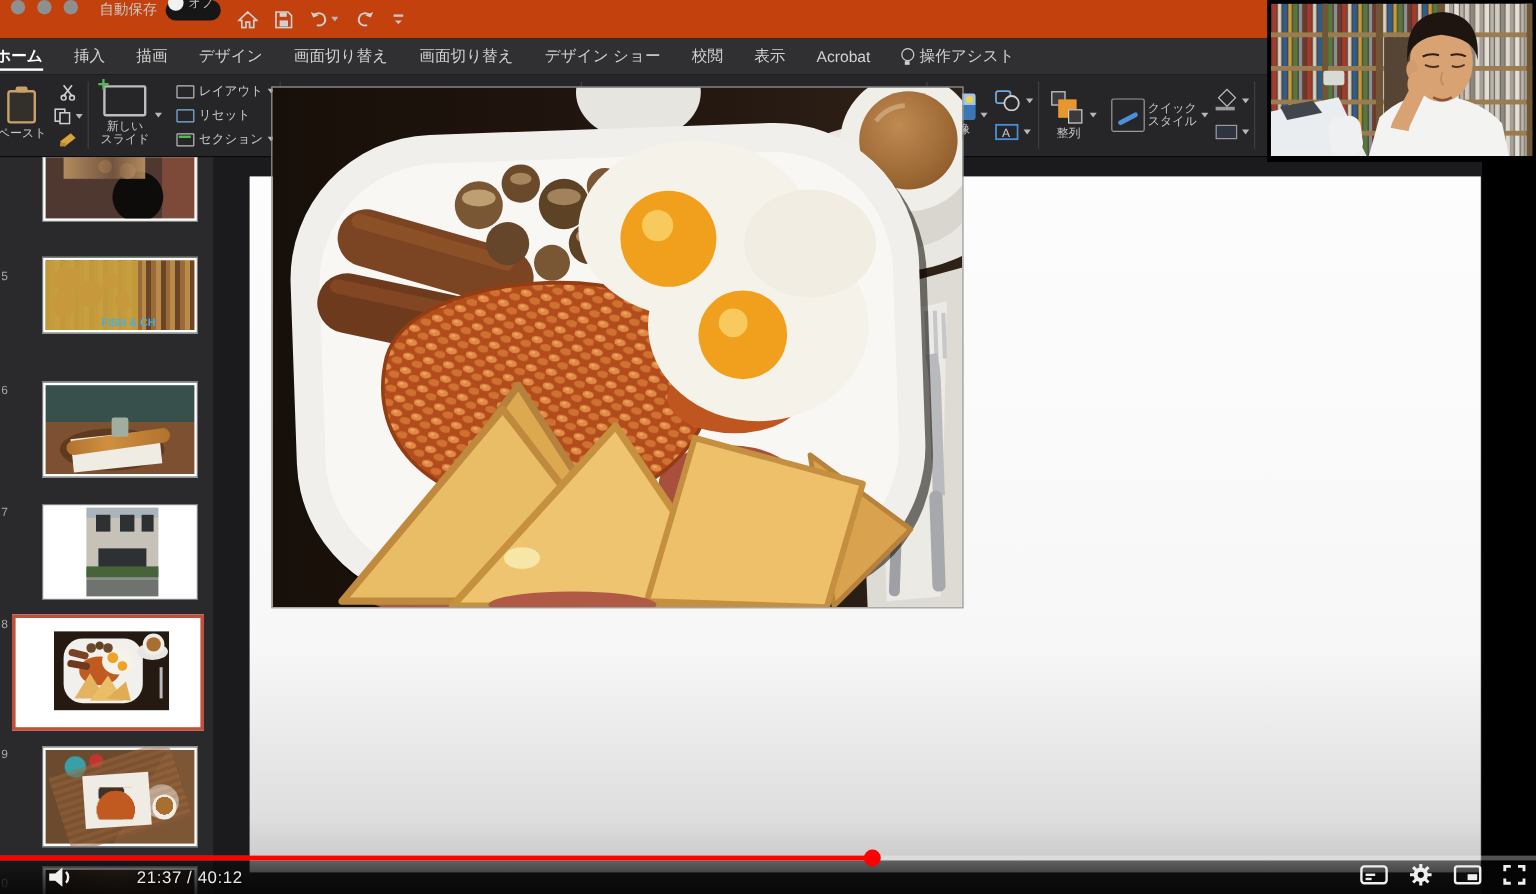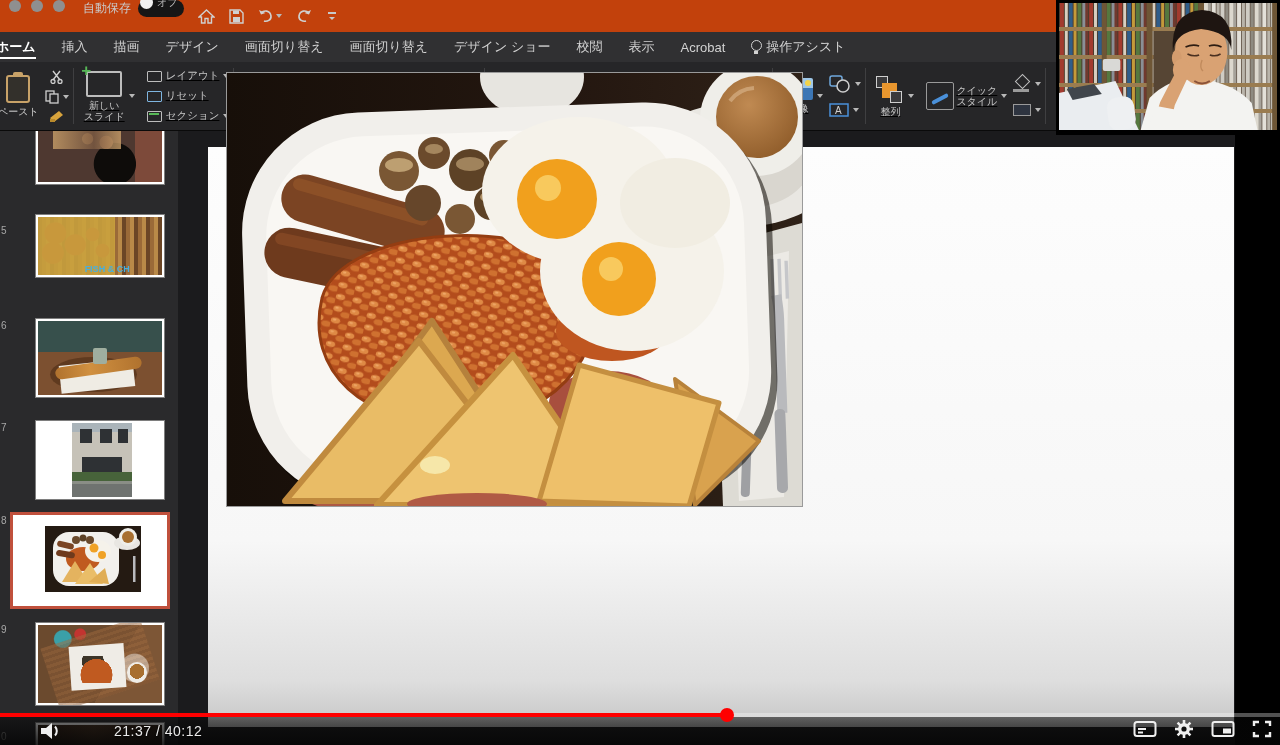--- a/index.html
+++ b/index.html
@@ -31,21 +31,21 @@
   .bulb::before{content:"";position:absolute;left:0;top:0;width:9px;height:9px;border:1.5px solid #d2d2d2;border-radius:50%;}
   .bulb::after{content:"";position:absolute;left:3px;bottom:0;width:4px;height:3px;background:#d2d2d2;}
 
   
   .ribbon{position:absolute;left:0;top:62px;width:1235px;height:69px;background:#262628;border-bottom:1px solid #0a0a0a;display:flex;align-items:stretch;}
   .rdiv{width:1px;background:#3f3f41;margin:6px 4px;}
   .rgroup{display:flex;align-items:center;}
   .rbig{display:flex;flex-direction:column;align-items:center;justify-content:center;gap:3px;padding:0 6px;}
   .rlabel{font-size:10px;color:#c8c8c8;line-height:11px;text-align:center;white-space:nowrap;}
   .rcol{display:flex;flex-direction:column;justify-content:center;gap:6px;}
-  .rrow{display:flex;align-items:center;gap:4px;text-decoration:underline;}
+  .rrow{display:flex;align-items:center;gap:4px;}
   .rsmalllabel{font-size:10.5px;color:#c8c8c8;white-space:nowrap;}
   .ric{display:inline-flex;align-items:center;justify-content:center;}
   .glyph{color:#cfcfcf;font-size:12px;}
   
   .i-clipboard{width:24px;height:28px;border:2px solid #c8a268;border-radius:3px;position:relative;background:#33302b;}
   .i-clipboard::before{content:"";position:absolute;left:5px;top:-5px;width:10px;height:5px;background:#c8a268;border-radius:2px;}
   .i-newslide{width:36px;height:26px;border:2px solid #bdbdbd;border-radius:2px;position:relative;}
   .i-newslide::before{content:"+";position:absolute;left:-7px;top:-12px;color:#57b857;font-size:17px;font-weight:bold;}
   .i-rect{width:15px;height:11px;border:1.5px solid #bdbdbd;border-radius:1px;display:inline-block;}
   .i-rect.fillbar::before{content:"";display:block;margin:1.5px;height:2px;background:#57b857;}

